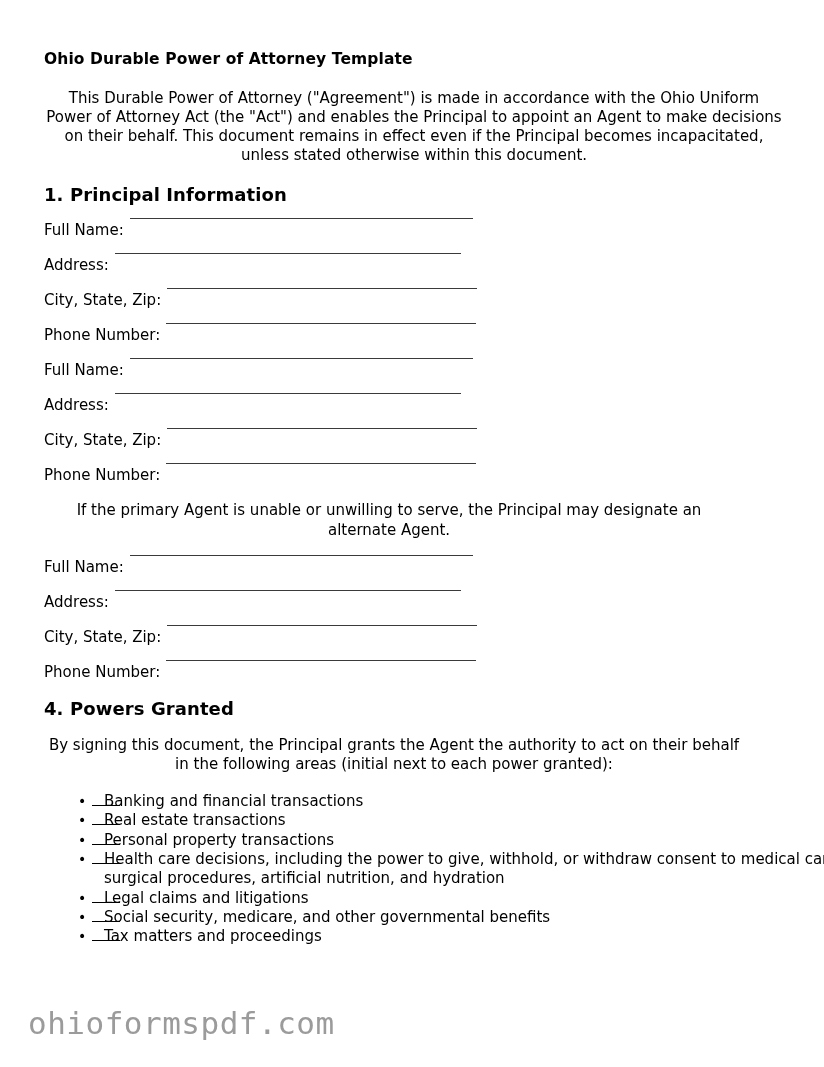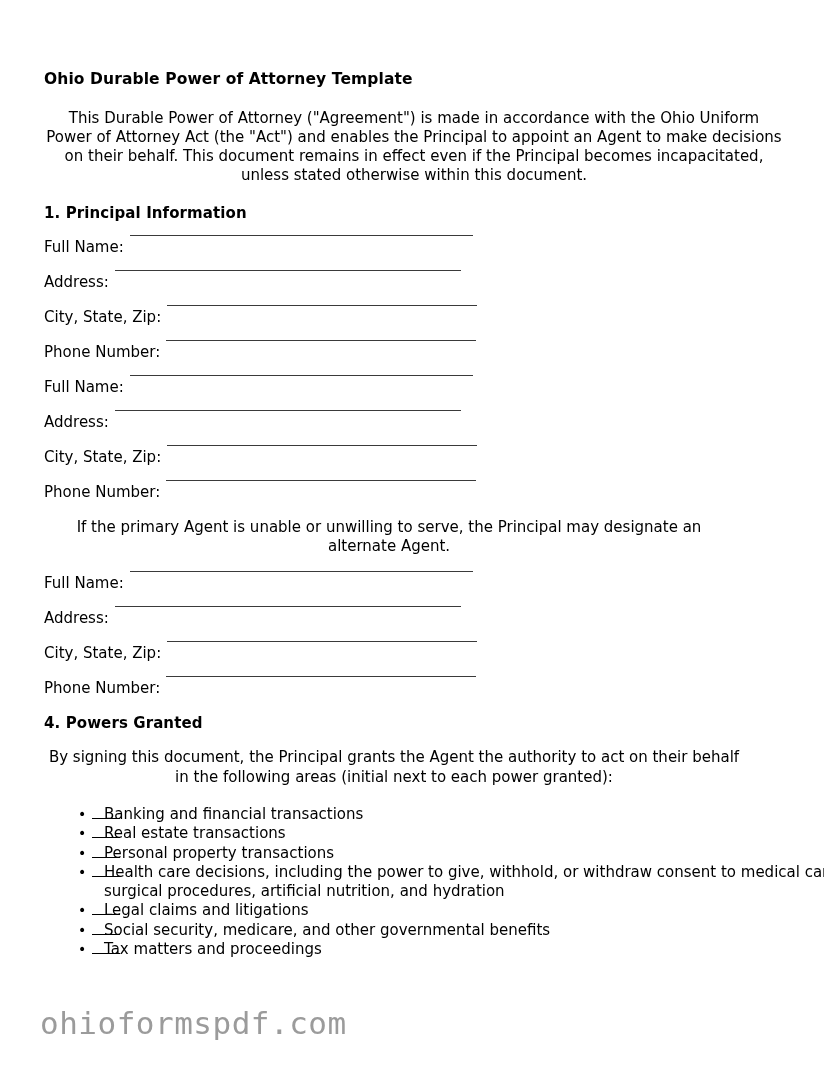--- a/index.html
+++ b/index.html
@@ -24,21 +24,20 @@
     width: 824px;
     height: 1067px;
     background: #ffffff;
   }
 
   .content {
     position: absolute;
     left: 44px;
     top: 50px;
     width: 740px;
-    margin-top: 20px;
   }
 
   .doc-title {
     font-size: 15.5px;
     font-weight: bold;
     letter-spacing: 0.1px;
     margin: 0 0 20px 0;
     line-height: 1.2;
   }
 
@@ -46,21 +45,21 @@
     font-size: 15px;
     line-height: 19.3px;
     margin: 0 0 18px 0;
     text-align: center;
   }
   .para.w-intro { width: 740px; }
   .para.w-alt { width: 690px; }
   .para.w-powers { width: 700px; }
 
   .section-heading {
-    font-size: 15px;
+    font-size: 18px;
     font-weight: bold;
     margin: 0 0 16px 0;
     line-height: 1.2;
     letter-spacing: 0.1px;
   }
 
   .field-row {
     display: flex;
     align-items: flex-start;
     font-size: 15px;
@@ -123,21 +122,21 @@
   .powers-list li.wrap {
     padding-left: 60px;
   }
   .powers-list li.wrap .ptext {
     text-indent: 0;
     margin-left: 0;
   }
 
   .watermark {
     position: absolute;
-    left: 40px;
+    left: 28px;
     top: 1008px;
     font-family: "DejaVu Sans Mono", "Liberation Mono", monospace;
     font-size: 31px;
     letter-spacing: 0.5px;
     color: #9b9b9b;
     white-space: nowrap;
     line-height: 1;
   }
 
   .list-wrap { margin-top: 2px; }

